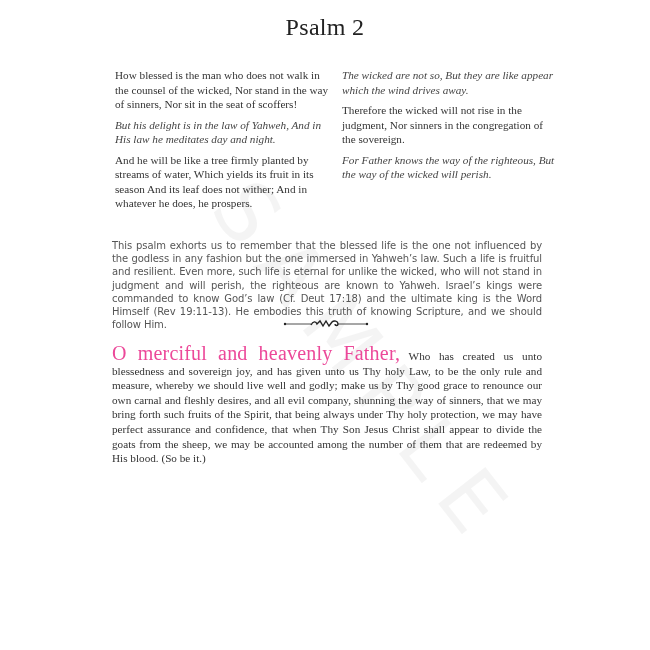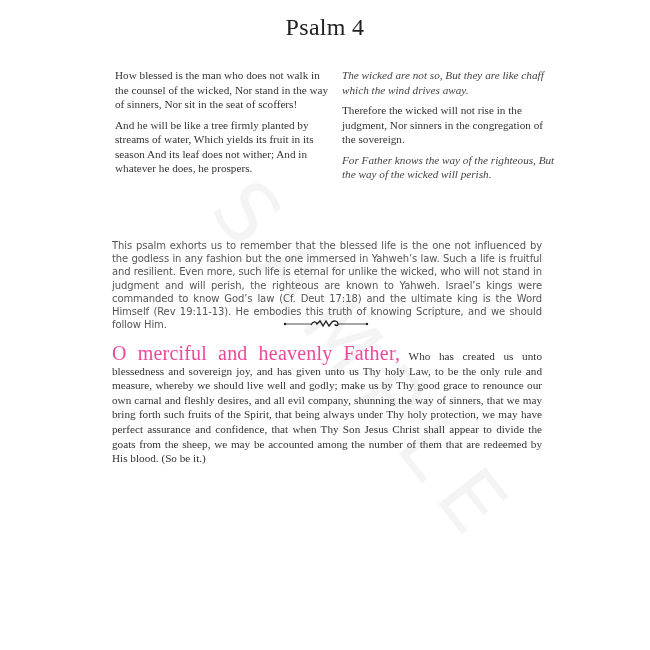--- a/index.html
+++ b/index.html
@@ -35,29 +35,30 @@
     transform: rotate(52deg); transform-origin: center center; letter-spacing: 18px;
     -webkit-text-stroke: 0; pointer-events: none;
   }
 </style>
 </head>
 <body>
 
 <div class="page">
   <div class="watermark">SAMPLE</div>
 
-  <div class="title">Psalm 4</div>
+  <div class="title">Psalm 2</div>
 
   <div class="col left">
     <p>How blessed is the man who does not walk in the counsel of the wicked, Nor stand in the way of sinners, Nor sit in the seat of scoffers!</p>
+    <p class="it">But his delight is in the law of Yahweh, And in His law he meditates day and night.</p>
     <p>And he will be like a tree firmly planted by streams of water, Which yields its fruit in its season And its leaf does not wither; And in whatever he does, he prospers.</p>
   </div>
 
   <div class="col right">
-    <p class="it">The wicked are not so, But they are like chaff which the wind drives away.</p>
+    <p class="it">The wicked are not so, But they are like appear which the wind drives away.</p>
     <p>Therefore the wicked will not rise in the judgment, Nor sinners in the congregation of the sovereign.</p>
     <p class="it">For Father knows the way of the righteous, But the way of the wicked will perish.</p>
   </div>
 
   <div class="commentary">This psalm exhorts us to remember that the blessed life is the one not influenced by the godless in any fashion but the one immersed in Yahweh’s law. Such a life is fruitful and resilient. Even more, such life is eternal for unlike the wicked, who will not stand in judgment and will perish, the righteous are known to Yahweh. Israel’s kings were commanded to know God’s law (Cf. Deut 17:18) and the ultimate king is the Word Himself (Rev 19:11-13). He embodies this truth of knowing Scripture, and we should follow Him.</div>
 
   <div class="divider">
     <svg width="86" height="14" viewBox="0 0 86 14">
       <circle cx="2" cy="7" r="1.2" fill="#222"></circle>
       <line x1="2" y1="7" x2="28" y2="7" stroke="#222" stroke-width="0.8"></line>

